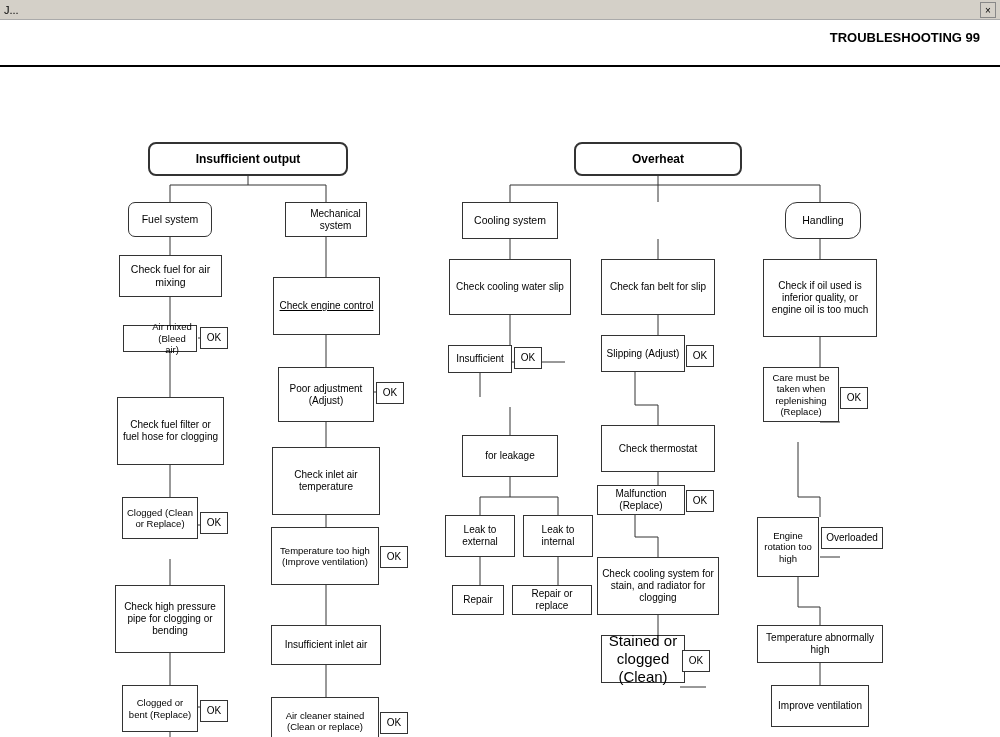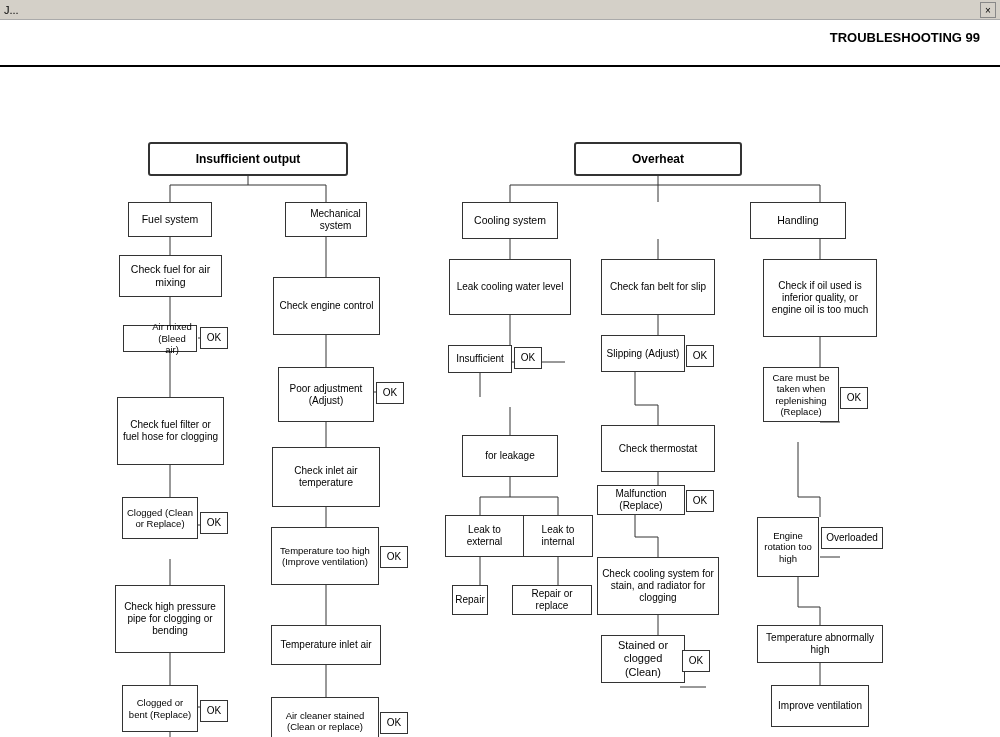--- a/index.html
+++ b/index.html
@@ -62,21 +62,21 @@
       text-align: center;
       display: flex;
       align-items: center;
       justify-content: center;
       line-height: 1.2;
       font-size: 10.5px;
       padding: 2px 4px;
     }
     .box-header {
       border: 2px solid #333;
-      border-radius: 3px;
+      border-radius: 8px;
       font-weight: bold;
       font-size: 12px;
     }
     .box-ok {
       border: 1px solid #333;
       font-size: 10px;
     }
     
     #connectors {
       position: absolute;
@@ -209,21 +209,21 @@
 
       <line x1="820" y1="596" x2="820" y2="618" stroke="#333" stroke-width="1"></line>
 
       <line x1="505" y1="295" x2="565" y2="295" stroke="#333" stroke-width="1"></line>
     </svg>
 
     <div class="box box-header" style="left:148px; top:75px; width:200px; height:34px;">Insufficient output</div>
 
     <div class="box box-header" style="left:574px; top:75px; width:168px; height:34px;">Overheat</div>
 
-    <div class="box" style="left:128px; top:135px; width:84px; height:35px;">Fuel system</div>
+    <div class="box" style="left:128px; top:135px; width:84px; height:35px;border-radius:7px;">Fuel system</div>
 
     <div class="box" style="left:119px; top:188px; width:103px; height:42px;">Check fuel for air mixing</div>
 
     <div class="box" style="left:123px; top:258px; width:74px; height:27px; font-size:9.5px;padding-left:28px;">Air mixed (Bleed air)</div>
 
     <div class="box box-ok" style="left:200px; top:260px; width:28px; height:22px;">OK</div>
 
     <div class="box" style="left:117px; top:330px; width:107px; height:68px; font-size:10px;">Check fuel filter or fuel hose for clogging</div>
 
     <div class="box" style="left:122px; top:430px; width:76px; height:42px; font-size:9.5px;">Clogged (Clean or Replace)</div>
@@ -231,75 +231,75 @@
     <div class="box box-ok" style="left:200px; top:445px; width:28px; height:22px;">OK</div>
 
     <div class="box" style="left:115px; top:518px; width:110px; height:68px; font-size:10px;">Check high pressure pipe for clogging or bending</div>
 
     <div class="box" style="left:122px; top:618px; width:76px; height:47px; font-size:9.5px;">Clogged or bent (Replace)</div>
 
     <div class="box box-ok" style="left:200px; top:633px; width:28px; height:22px;">OK</div>
 
     <div class="box" style="left:285px; top:135px; width:82px; height:35px; font-size:10px;padding-left:23px;">Mechanical system</div>
 
-    <div class="box" style="left:273px; top:210px; width:107px; height:58px; font-size:10px;">Check engine control</div>
+    <div class="box" style="left:273px; top:210px; width:107px; height:58px; font-size:10px;text-decoration:underline;">Check engine control</div>
 
     <div class="box" style="left:278px; top:300px; width:96px; height:55px; font-size:10px;">Poor adjustment (Adjust)</div>
 
     <div class="box box-ok" style="left:376px; top:315px; width:28px; height:22px;">OK</div>
 
-    <div class="box" style="left:272px; top:380px; width:108px; height:60px; font-size:10px;">Check inlet air temperature</div>
+    <div class="box" style="left:272px; top:380px; width:108px; height:68px; font-size:10px;">Check inlet air temperature</div>
 
     <div class="box" style="left:271px; top:460px; width:108px; height:58px; font-size:9.5px;">Temperature too high (Improve ventilation)</div>
 
     <div class="box box-ok" style="left:380px; top:479px; width:28px; height:22px;">OK</div>
 
-    <div class="box" style="left:271px; top:558px; width:110px; height:40px; font-size:10px;">Temperature inlet air</div>
+    <div class="box" style="left:271px; top:558px; width:110px; height:40px; font-size:10px;">Insufficient inlet air</div>
 
     <div class="box" style="left:271px; top:630px; width:108px; height:48px; font-size:9.5px;">Air cleaner stained (Clean or replace)</div>
 
     <div class="box box-ok" style="left:380px; top:645px; width:28px; height:22px;">OK</div>
 
     <div class="box" style="left:462px; top:135px; width:96px; height:37px;">Cooling system</div>
 
-    <div class="box" style="left:449px; top:192px; width:122px; height:56px; font-size:10px;">Leak cooling water level</div>
+    <div class="box" style="left:449px; top:192px; width:122px; height:56px; font-size:10px;">Check cooling water slip</div>
 
     <div class="box" style="left:448px; top:278px; width:64px; height:28px; font-size:10px;">Insufficient</div>
 
     <div class="box box-ok" style="left:514px; top:280px; width:28px; height:22px;">OK</div>
 
     <div class="box" style="left:462px; top:368px; width:96px; height:42px; font-size:10px;">for leakage</div>
 
-    <div class="box" style="left:445px; top:448px; width:79px; height:42px; font-size:10px;">Leak to external</div>
+    <div class="box" style="left:445px; top:448px; width:70px; height:42px; font-size:10px;">Leak to external</div>
 
     <div class="box" style="left:523px; top:448px; width:70px; height:42px; font-size:10px;">Leak to internal</div>
 
-    <div class="box" style="left:452px; top:518px; width:36px; height:30px; font-size:10px;">Repair</div>
+    <div class="box" style="left:452px; top:518px; width:52px; height:30px; font-size:10px;">Repair</div>
 
     <div class="box" style="left:512px; top:518px; width:80px; height:30px; font-size:10px;">Repair or replace</div>
 
     <div class="box" style="left:601px; top:268px; width:84px; height:37px; font-size:10px;">Slipping (Adjust)</div>
 
     <div class="box" style="left:601px; top:192px; width:114px; height:56px; font-size:10px;">Check fan belt for slip</div>
 
     <div class="box box-ok" style="left:686px; top:278px; width:28px; height:22px;">OK</div>
 
     <div class="box" style="left:601px; top:358px; width:114px; height:47px; font-size:10px;">Check thermostat</div>
 
     <div class="box" style="left:597px; top:418px; width:88px; height:30px; font-size:10px;">Malfunction (Replace)</div>
 
     <div class="box box-ok" style="left:686px; top:423px; width:28px; height:22px;">OK</div>
 
     <div class="box" style="left:597px; top:490px; width:122px; height:58px; font-size:10px;">Check cooling system for stain, and radiator for clogging</div>
 
-    <div class="box" style="left:601px; top:568px; width:84px; height:48px; font-size:11px;text-align:center;">Stained or clogged (Clean)</div>
+    <div class="box" style="left:601px; top:568px; width:84px; height:48px; font-size:15px;text-align:center;">Stained or clogged (Clean)</div>
 
     <div class="box box-ok" style="left:682px; top:583px; width:28px; height:22px;">OK</div>
 
-    <div class="box" style="left:750px; top:135px; width:96px; height:37px;">Handling</div>
+    <div class="box" style="left:785px; top:135px; width:76px; height:37px;border-radius:12px;">Handling</div>
 
     <div class="box" style="left:763px; top:192px; width:114px; height:78px; font-size:10px;">Check if oil used is inferior quality, or engine oil is too much</div>
 
     <div class="box" style="left:763px; top:300px; width:76px; height:55px; font-size:9.5px;">Care must be taken when replenishing (Replace)</div>
 
     <div class="box box-ok" style="left:840px; top:320px; width:28px; height:22px;">OK</div>
 
     <div class="box" style="left:757px; top:450px; width:62px; height:60px; font-size:9.5px;">Engine rotation too high</div>
 
     <div class="box" style="left:821px; top:460px; width:62px; height:22px; font-size:10px;">Overloaded</div>

